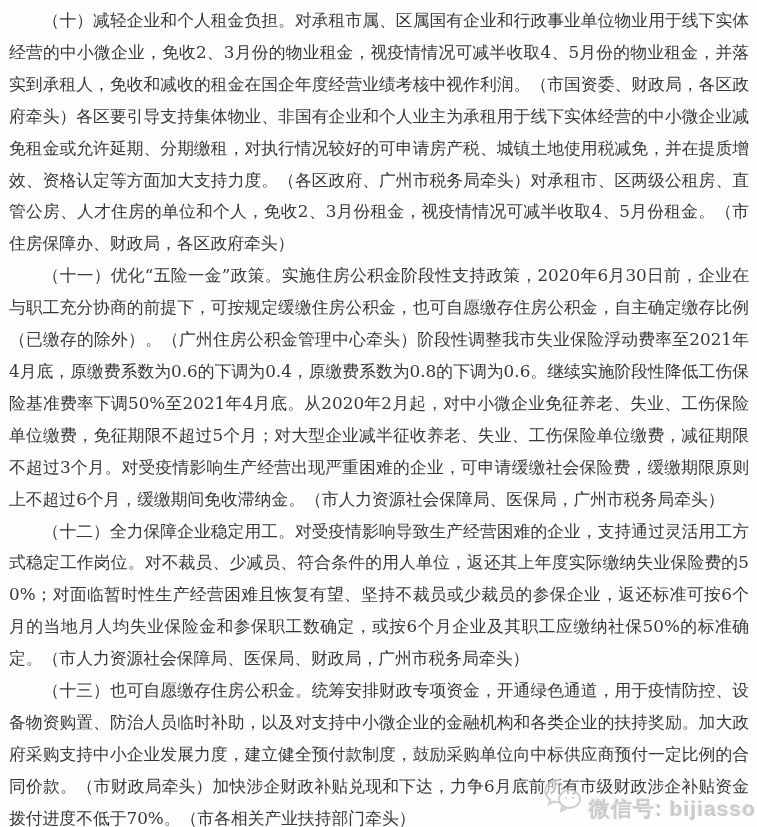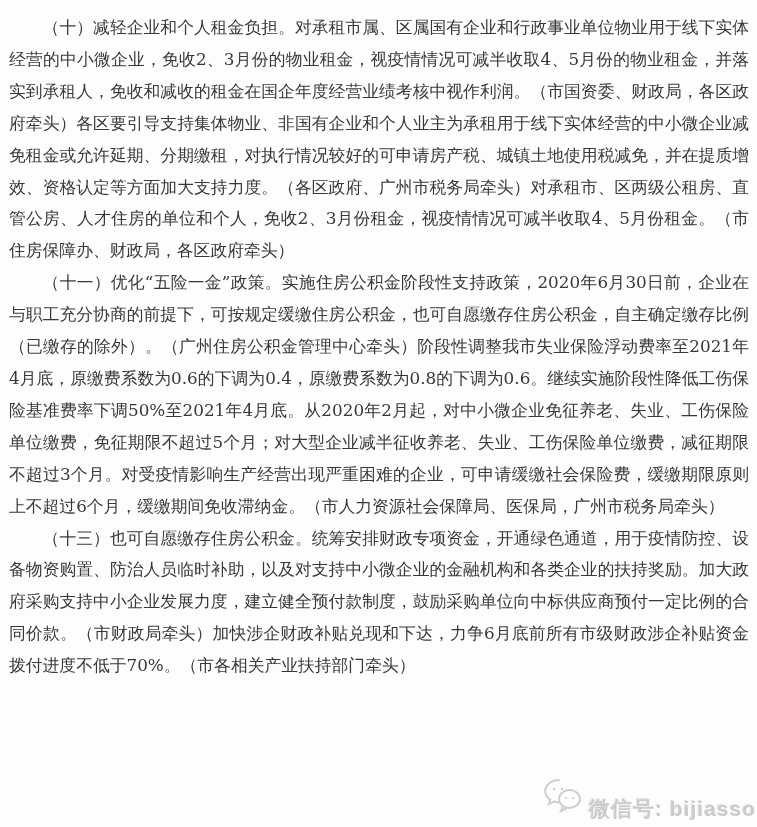--- a/index.html
+++ b/index.html
@@ -7,21 +7,21 @@
     width: 757px;
     height: 827px;
     background: #fdfdfd;
     overflow: hidden;
     position: relative;
     font-family: "DejaVu Serif", "Liberation Serif", serif;
   }
   .page {
     position: absolute;
     inset: 0;
-    padding: 12px 8px 0 9px;
+    padding: 5px 8px 0 9px;
     box-sizing: border-box;
   }
   .doc p {
     margin: 0;
     color: #383838;
     font-size: 16.8px;
     line-height: 31.9px;
     text-align: justify;
     text-justify: inter-ideograph;
     text-indent: 2em;
@@ -50,20 +50,21 @@
 </head>
 <body>
 
 <div class="page">
   <div class="doc">
 
     <p><span>（十）</span><span>减轻企业和个人租金负担。</span><span>对承租市属、区属国有企业和行政事业单位物业用于线下实体经营的中小微企业，免收2、3月份的物业租金，视疫情情况可减半收取4、5月份的物业租金，并落实到承租人，免收和减收的租金在国企年度经营业绩考核中视作利润。（市国资委、财政局，各区政府牵头）各区要引导支持集体物业、非国有企业和个人业主为承租用于线下实体经营的中小微企业减免租金或允许延期、分期缴租，对执行情况较好的可申请房产税、城镇土地使用税减免，并在提质增效、资格认定等方面加大支持力度。（各区政府、广州市税务局牵头）对承租市、区两级公租房、直管公房、人才住房的单位和个人，免收2、3月份租金，视疫情情况可减半收取4、5月份租金。（市住房保障办、财政局，各区政府牵头）</span></p>
 
     <p><span>（十一）</span><span>优化“五险一金”政策。</span><span>实施住房公积金阶段性支持政策，2020年6月30日前，企业在与职工充分协商的前提下，可按规定缓缴住房公积金，也可自愿缴存住房公积金，自主确定缴存比例（已缴存的除外）。（广州住房公积金管理中心牵头）阶段性调整我市失业保险浮动费率至2021年4月底，原缴费系数为0.6的下调为0.4，原缴费系数为0.8的下调为0.6。继续实施阶段性降低工伤保险基准费率下调50%至2021年4月底。从2020年2月起，对中小微企业免征养老、失业、工伤保险单位缴费，免征期限不超过5个月；对大型企业减半征收养老、失业、工伤保险单位缴费，减征期限不超过3个月。对受疫情影响生产经营出现严重困难的企业，可申请缓缴社会保险费，缓缴期限原则上不超过6个月，缓缴期间免收滞纳金。（市人力资源社会保障局、医保局，广州市税务局牵头）</span></p>
 
+    <p><span>（十二）</span><span>全力保障企业稳定用工。</span><span>对受疫情影响导致生产经营困难的企业，支持通过灵活用工方式稳定工作岗位。对不裁员、少减员、符合条件的用人单位，返还其上年度实际缴纳失业保险费的50%；对面临暂时性生产经营困难且恢复有望、坚持不裁员或少裁员的参保企业，返还标准可按6个月的当地月人均失业保险金和参保职工数确定，或按6个月企业及其职工应缴纳社保50%的标准确定。（市人力资源社会保障局、医保局、财政局，广州市税务局牵头）</span></p>
 
     <p><span>（十三）</span><span>也可自愿缴存住房公积金。</span><span>统筹安排财政专项资金，开通绿色通道，用于疫情防控、设备物资购置、防治人员临时补助，以及对支持中小微企业的金融机构和各类企业的扶持奖励。加大政府采购支持中小企业发展力度，建立健全预付款制度，鼓励采购单位向中标供应商预付一定比例的合同价款。（市财政局牵头）加快涉企财政补贴兑现和下达，力争6月底前所有市级财政涉企补贴资金拨付进度不低于70%。（市各相关产业扶持部门牵头）</span></p>
 
   </div>
 
   <div class="watermark">
     <span class="wm-icon">
       <svg width="48" height="48" viewBox="0 0 48 48" fill="none" xmlns="http://www.w3.org/2000/svg">
         <path d="M21 9c-7.6 0-13.8 4.9-13.8 11 0 3.5 2 6.6 5.1 8.6l-1.4 4.5 5-2.6c1.5.4 3.2.7 4.9.7" stroke="#c9c9c9" stroke-width="2" stroke-linecap="round" fill="rgba(255,255,255,0.6)"></path>
         <circle cx="16" cy="18" r="1.2" fill="#c9c9c9"></circle>

